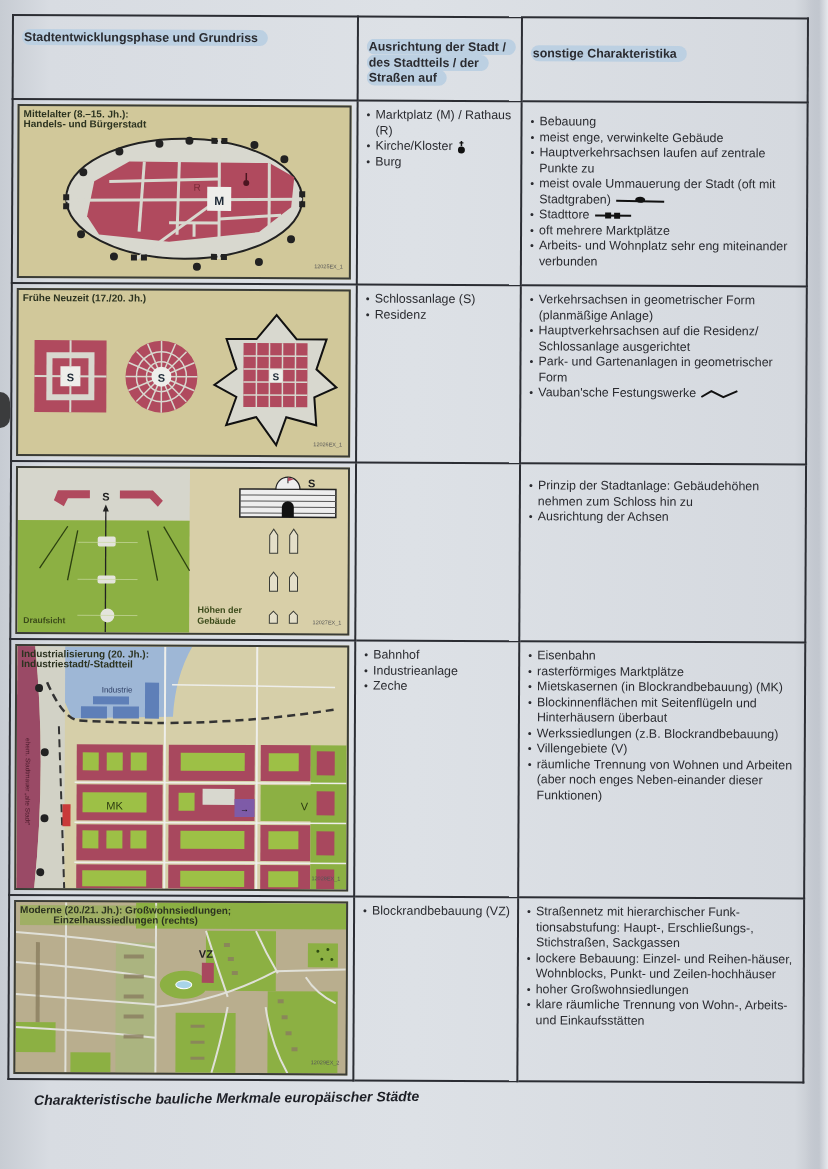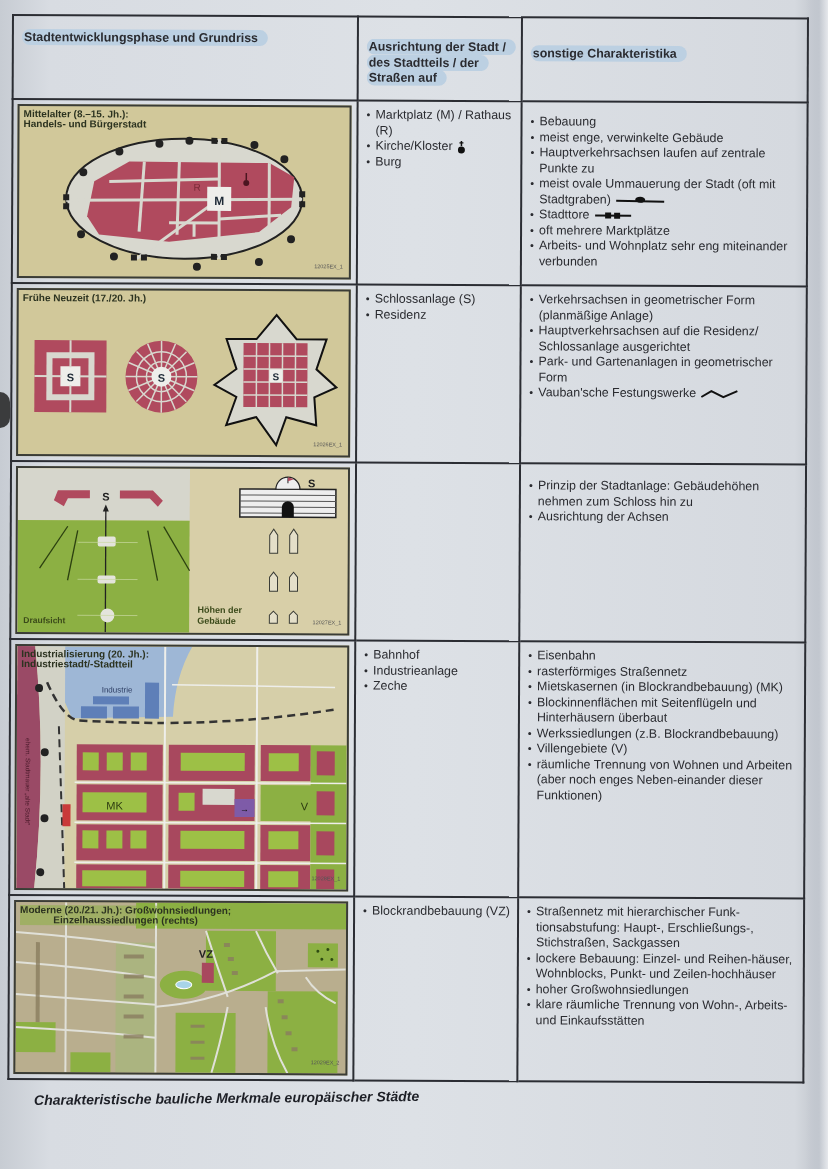--- a/index.html
+++ b/index.html
@@ -386,21 +386,21 @@
     <td class="txt">
       <ul>
         <li>Bahnhof</li>
         <li>Industrieanlage</li>
         <li>Zeche</li>
       </ul>
     </td>
     <td class="txt">
       <ul>
         <li>Eisenbahn</li>
-        <li>rasterförmiges Straßennetz</li>
+        <li>rasterförmiges Marktplätze</li>
         <li>Mietskasernen (in Blockrandbebauung) (MK)</li>
         <li>Blockinnenflächen mit Seitenflügeln und Hinterhäusern überbaut</li>
         <li>Werkssiedlungen (z.B. Blockrandbebauung)</li>
         <li>Villengebiete (V)</li>
         <li>räumliche Trennung von Wohnen und Arbeiten (aber noch enges Neben-einander dieser Funktionen)</li>
       </ul>
     </td>
   </tr>
 
   <tr>

